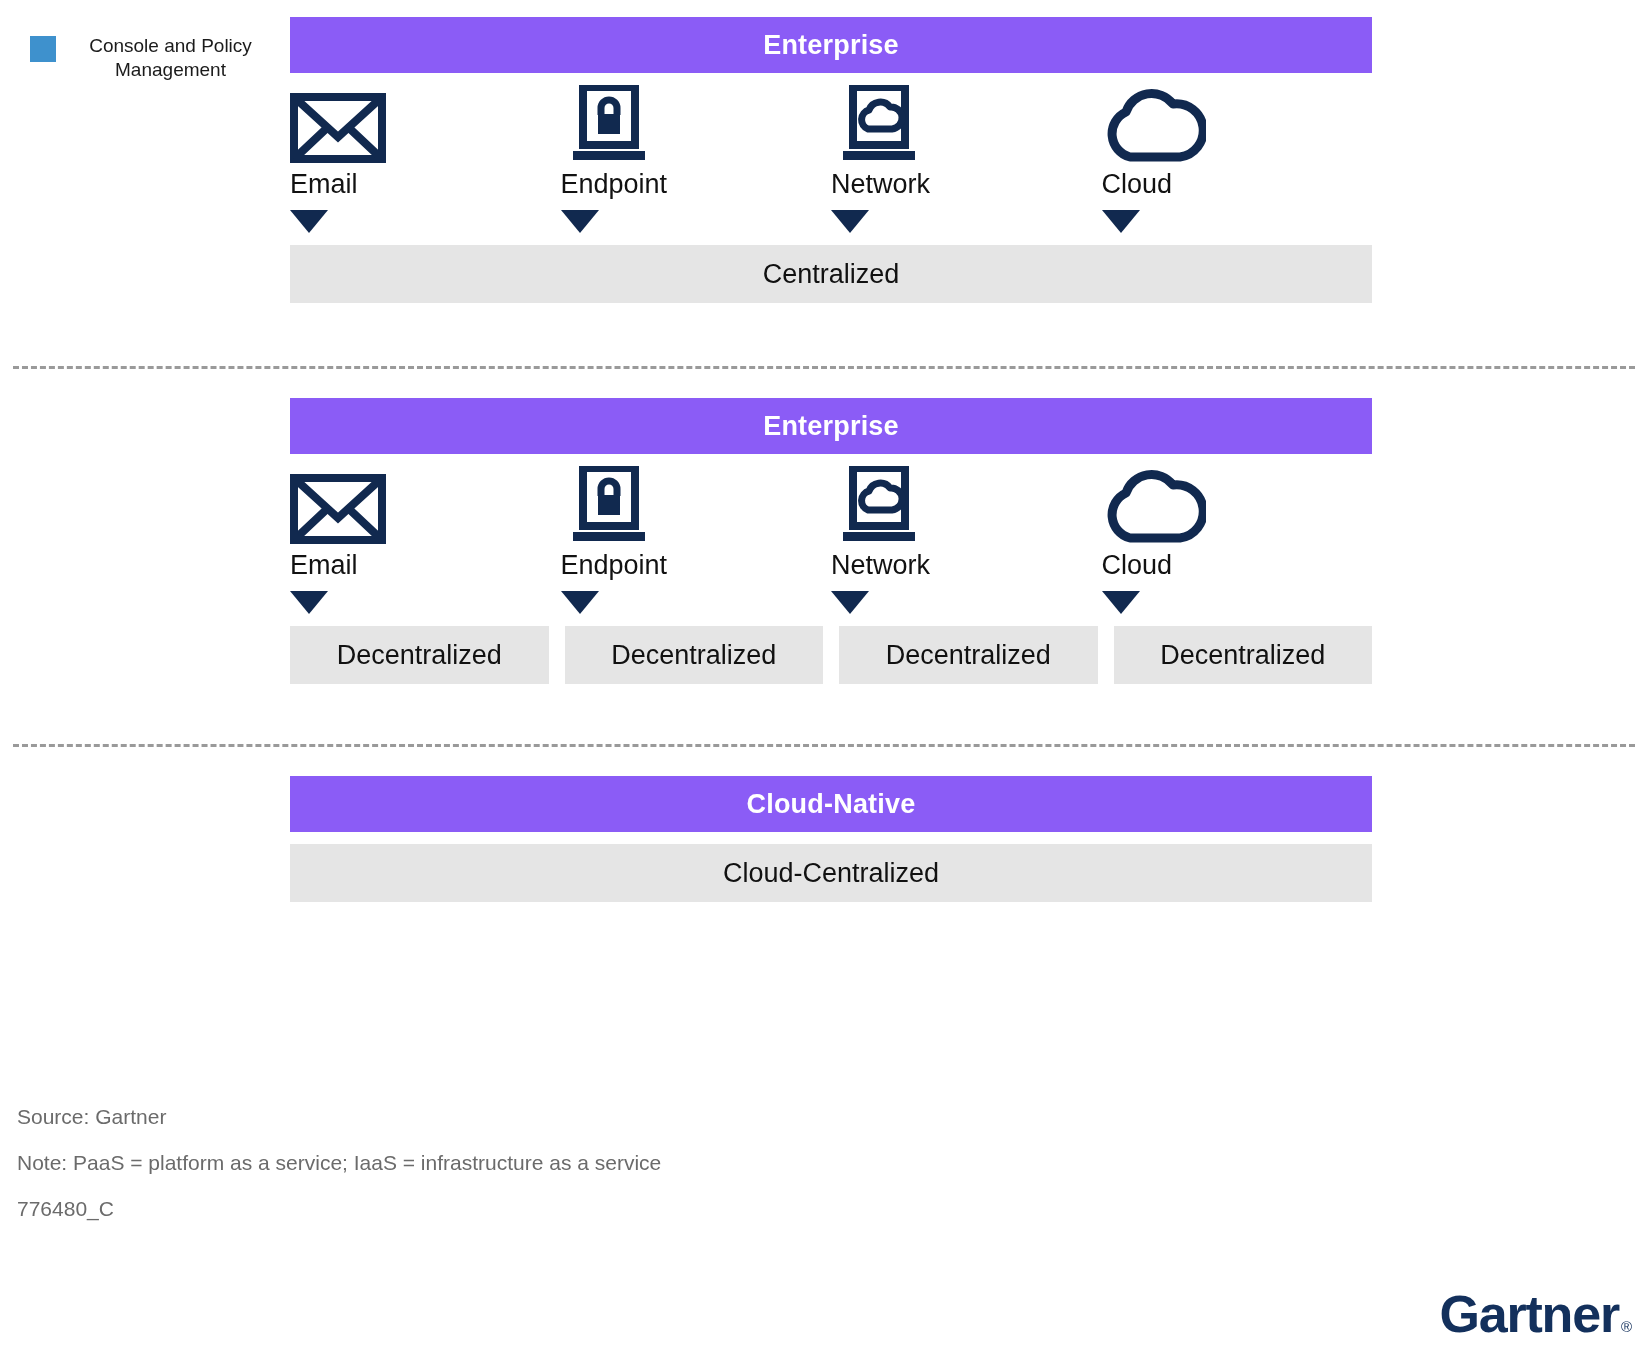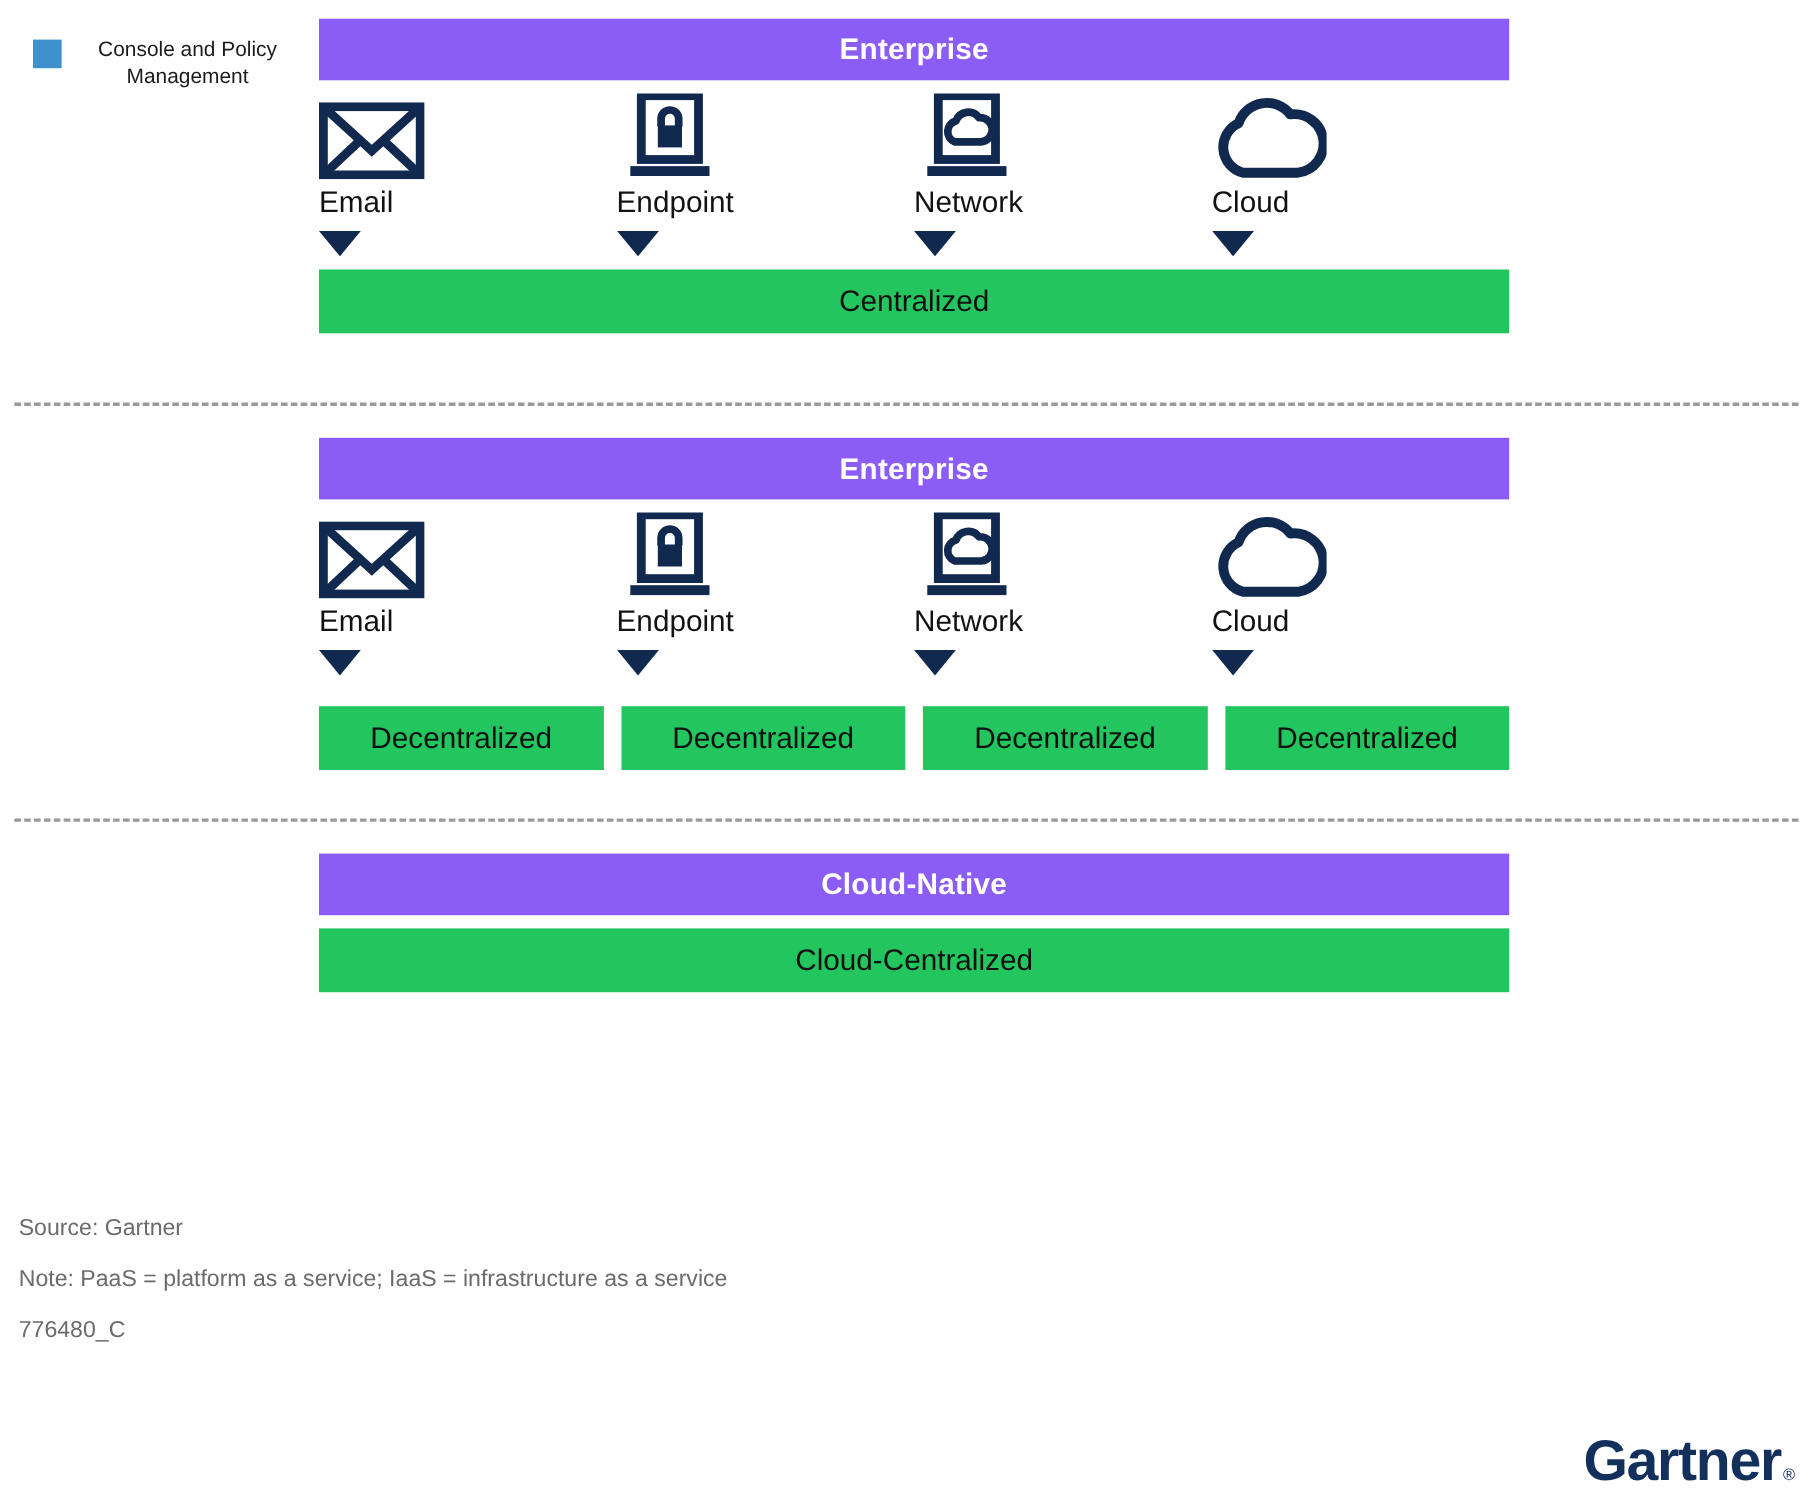--- a/index.html
+++ b/index.html
@@ -87,36 +87,36 @@
     margin-top: 12px;
     width: 0;
     height: 0;
     border-left: 19px solid transparent;
     border-right: 19px solid transparent;
     border-top: 23px solid #11294F;
   }
 
   
   .result-bar {
-    background: #22c55e;
+    background: #e5e5e5;
     color: #111111;
     font-size: 27px;
     text-align: center;
     height: 58px;
     line-height: 58px;
     margin-top: 12px;
   }
   .result-row {
     display: flex;
     gap: 16px;
     margin-top: 12px;
   }
   .result-row .result-bar {
     flex: 1 1 0;
-    margin-top: 16px;
+    margin-top: 0;
   }
 
   
   .divider {
     position: absolute;
     left: 13px;
     width: 1622px;
     height: 0;
     border-top: 3px dashed #9a9a9a;
   }
@@ -131,21 +131,21 @@
     color: #6b6b6b;
     font-size: 21px;
     line-height: 1;
   }
   .footer div { margin-bottom: 25px; }
 
   
   .gartner-logo {
     position: absolute;
     right: 16px;
-    bottom: 14px;
+    bottom: 28px;
     display: flex;
     align-items: flex-end;
   }
   .gartner-word {
     font-family: "Liberation Sans", sans-serif;
     font-size: 52px;
     font-weight: bold;
     color: #13305C;
     letter-spacing: -1.2px;
     line-height: 1;

